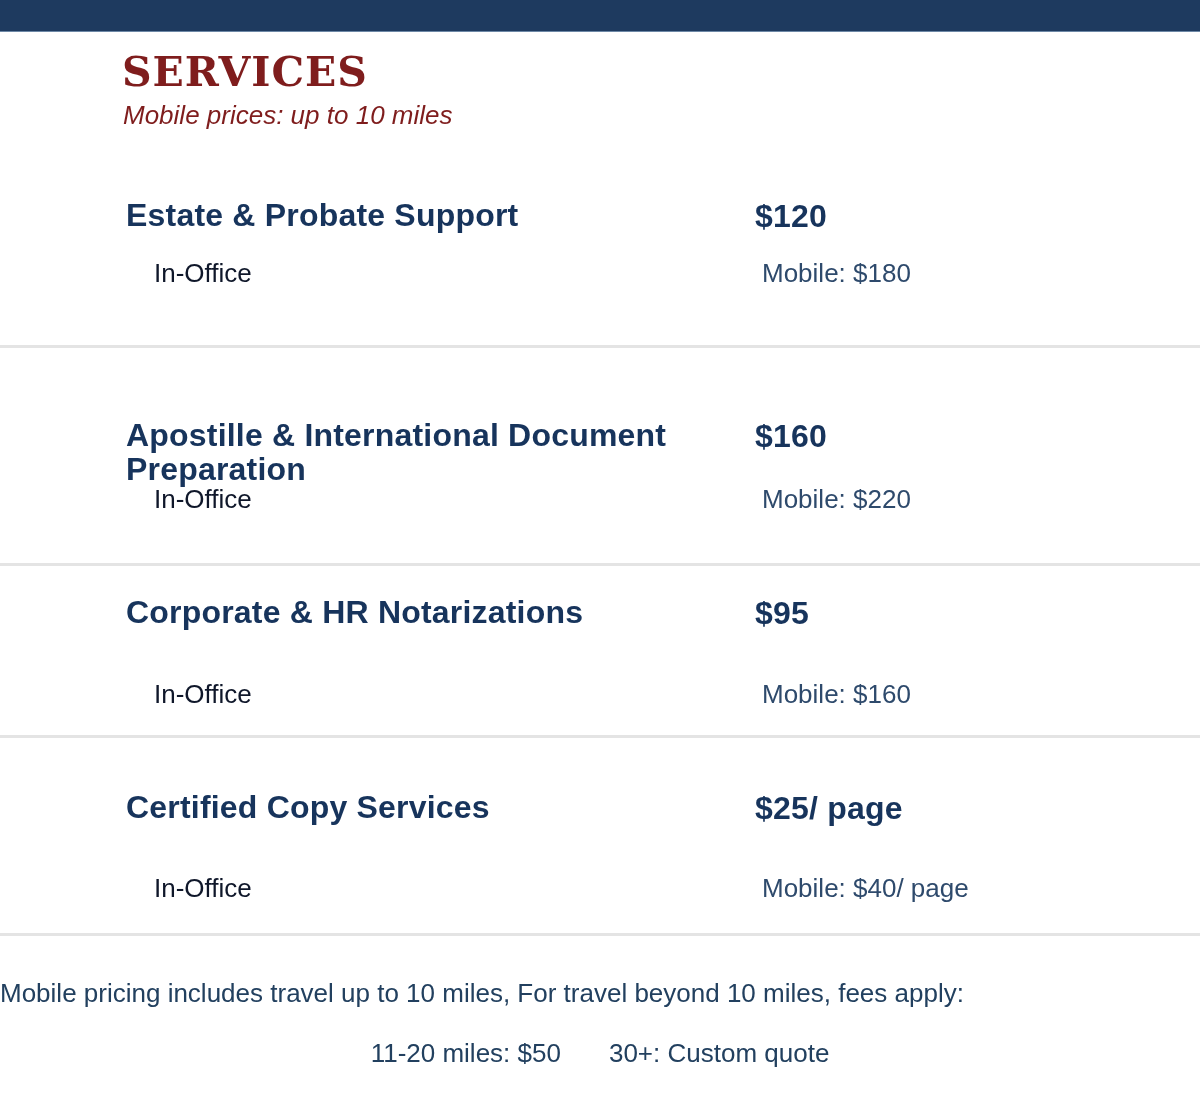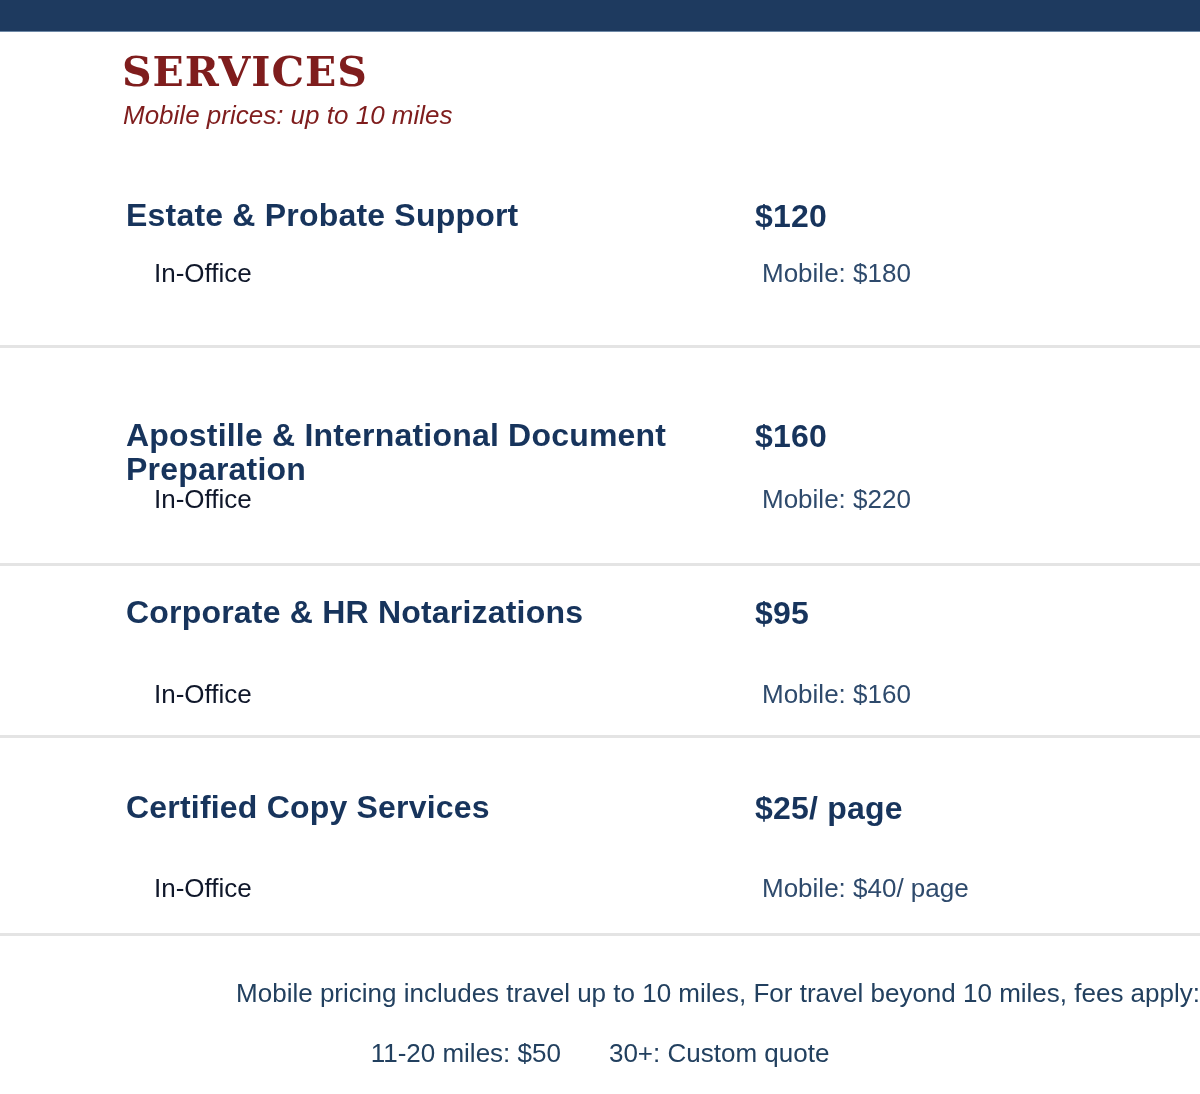--- a/index.html
+++ b/index.html
@@ -98,21 +98,21 @@
   }
   .d1 { top: 345px; }
   .d2 { top: 563px; }
   .d3 { top: 735px; }
   .d4 { top: 933px; }
 
   .footer-note {
     position: absolute;
     left: 0; top: 978px;
     width: 1200px;
-    text-align: right;
+    text-align: left;
     font-size: 26px;
     color: #22405f;
   }
 
   .footer-tiers {
     position: absolute;
     left: 0; top: 1038px;
     width: 1200px;
     display: flex;
     justify-content: center;

